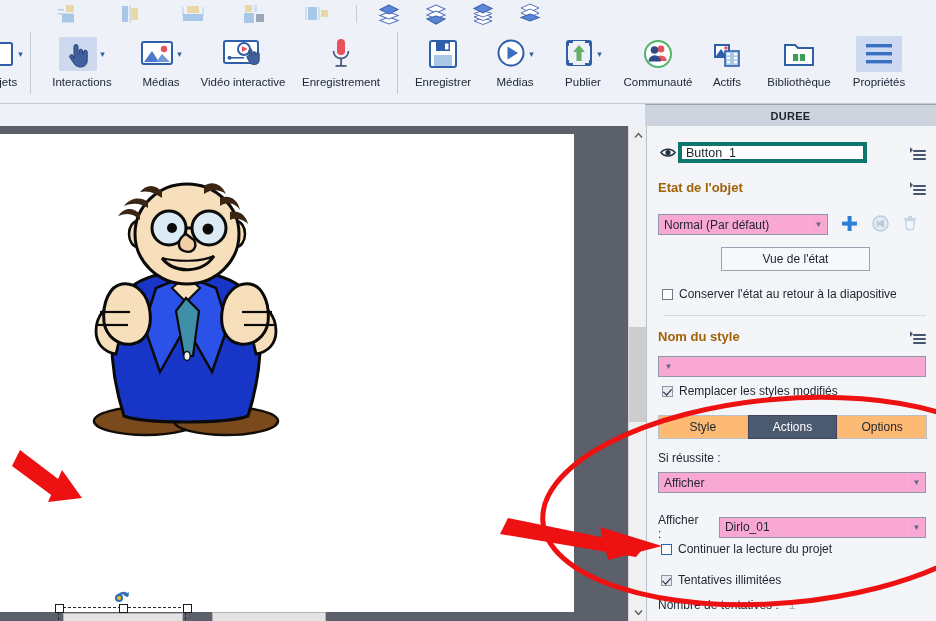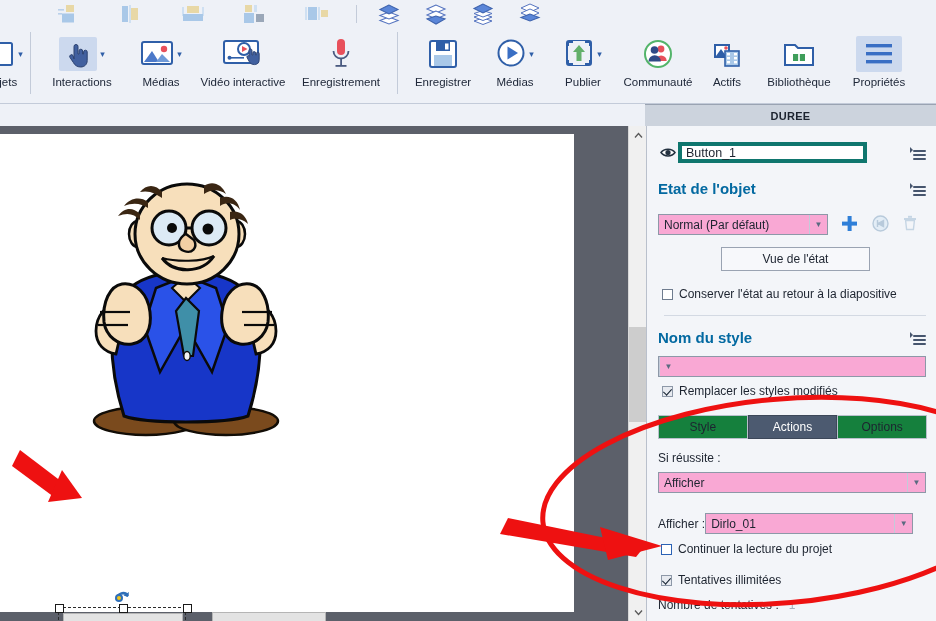--- a/index.html
+++ b/index.html
@@ -114,21 +114,21 @@
   }
   .hmenu{width:16px;height:14px;position:relative;cursor:pointer;}
   .hmenu i{position:absolute;right:0;height:2px;background:#46556e;border-radius:1px;}
   .hmenu i:nth-child(1){top:0;width:13px;}
   .hmenu i:nth-child(2){top:4px;width:13px;}
   .hmenu i:nth-child(3){top:8px;width:13px;}
   .hmenu i:nth-child(4){top:12px;width:13px;}
   .hmenu b{position:absolute;left:0;top:1px;width:0;height:0;
     border-left:3px solid #46556e;border-top:3px solid transparent;border-bottom:3px solid transparent;}
 
-  .secttl{font-weight:bold;font-size:15px;color:#0369a1;}
+  .secttl{font-weight:bold;font-size:13px;color:#a16207;}
 
   .combo{
     height:21px;border:1px solid #8d98a8;background:#f9a8d4;
     display:flex;align-items:center;box-sizing:border-box;
     font-size:12px;color:#1d2430;
   }
   .combo .cv{flex:1;padding-left:5px;overflow:hidden;white-space:nowrap;}
   .combo .carr{
     width:17px;height:19px;display:flex;align-items:center;justify-content:center;
     border-left:1px solid #c3cbd9;color:#5a6a80;font-size:8px;
@@ -146,21 +146,21 @@
   .cbox.checked:after{
     content:"";position:absolute;left:2px;top:0px;width:4px;height:7px;
     border:solid #13202f;border-width:0 1.6px 1.6px 0;transform:rotate(42deg);
   }
   .cbox.gray{background:#e7eaf0;border-color:#8d98a8;}
   .divider{height:1px;background:#d3d9e3;}
 
   .subtabs{display:flex;height:24px;}
   .subtab{
     flex:1;display:flex;align-items:center;justify-content:center;
-    font-size:12px;background:#15803d;border:1px solid #b9c0cc;
+    font-size:12px;background:#fdba74;border:1px solid #b9c0cc;
     color:#1d2430;box-sizing:border-box;
   }
   .subtab.active{background:#4c5a70;color:#fff;border-color:#3c4759;}
 
   .lbl{font-size:12px;color:#1d2430;}
   .dim{color:#a8b0bd;}
 
   
   .anno{position:absolute;left:0;top:0;width:936px;height:621px;pointer-events:none;}
 </style>
@@ -606,21 +606,21 @@
 
     <div class="lbl" style="position:absolute;left:11px;top:325px;">Si réussite :</div>
 
     <div class="combo" style="position:absolute;left:11px;top:346px;width:268px;">
       <span class="cv">Afficher</span>
       <span class="carr">▼</span>
     </div>
 
     <div class="row" style="position:absolute;left:11px;top:387px;width:268px;">
       <span class="lbl">Afficher :</span>
-      <div class="combo" style="width:208px;margin-left:0;">
+      <div class="combo" style="width:208px;margin-left:14px;">
         <span class="cv">Dirlo_01</span>
         <span class="carr">▼</span>
       </div>
     </div>
 
     <div class="cbrow" style="position:absolute;left:14px;top:416px;">
       <span class="cbox blue"></span>
       <span class="lbl">Continuer la lecture du projet</span>
     </div>
 

